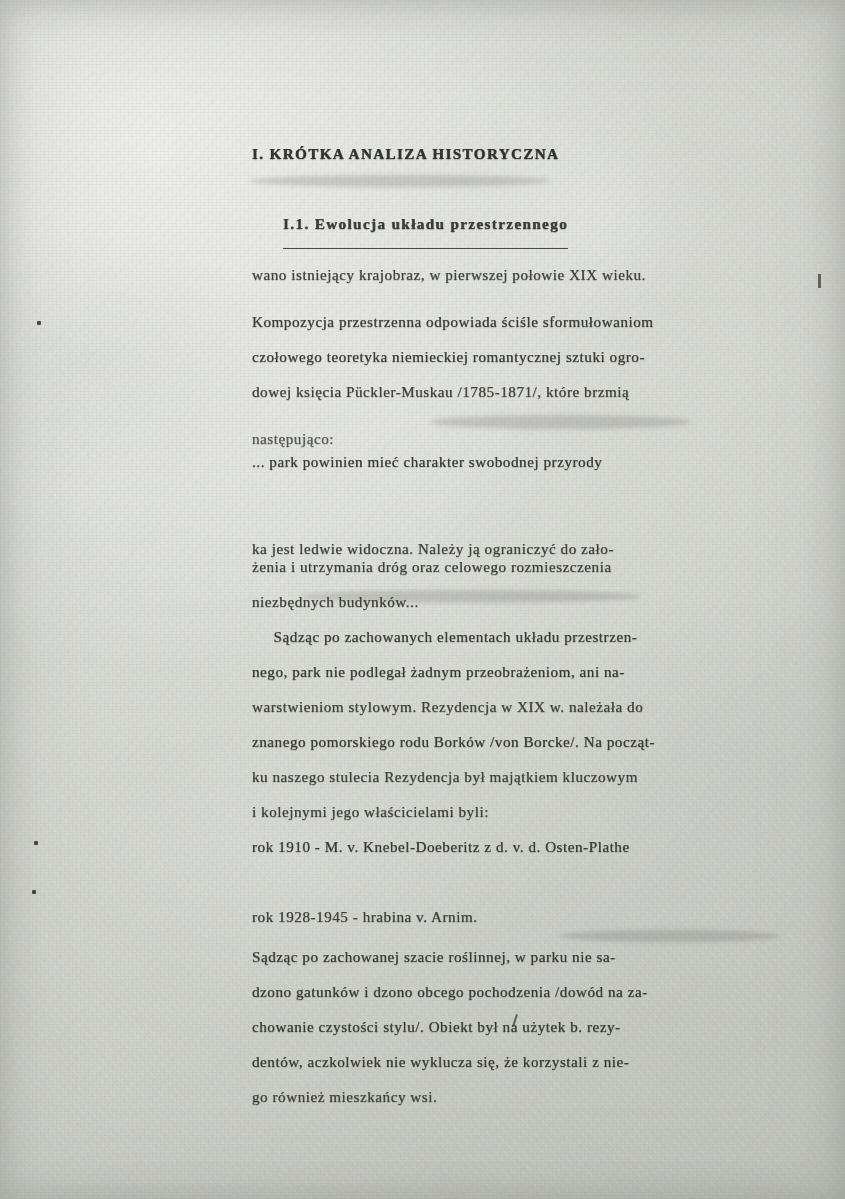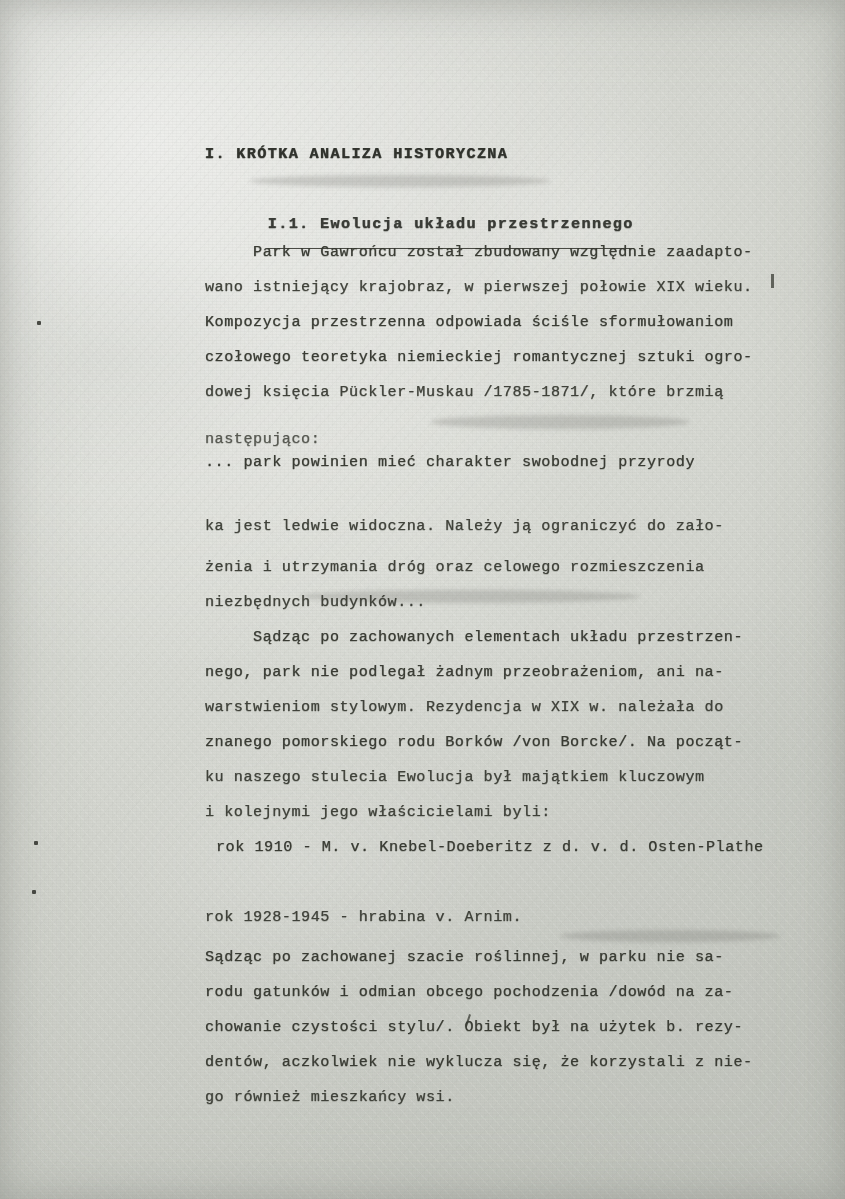--- a/index.html
+++ b/index.html
@@ -55,22 +55,23 @@
     inset: 0;
     pointer-events: none;
     box-shadow:
       inset 0 0 34px rgba(120,124,117,0.38),
       inset 0 0 90px rgba(140,144,137,0.22);
   }
 
   #text-layer {
     position: absolute;
     inset: 0;
-    font-family: Liberation Mono, monospace;
+    font-family: Liberation Serif, serif;
     color: #2d2f2c;
+    margin-left: 47px;
   }
 
   .line {
     position: absolute;
     white-space: pre;
     font-size: 15.1px;
     letter-spacing: 0.55px;
     line-height: 1;
     color: #35372f;
     text-shadow:
@@ -145,46 +146,45 @@
   <div class="smudge" style="left:560px; top:930px; width:220px; height:12px;"></div>
 
   <div id="text-layer">
 
     <div class="line heading" style="left:205px; top:147px;">I. KRÓTKA ANALIZA HISTORYCZNA</div>
 
     <div class="line heading" style="left:205px; top:202px;">
       <span class="underlined">I.1. Ewolucja układu przestrzennego</span>
     </div>
 
-    <div class="line strong" style="left:205px; top:245px;">     Park w Gawrońcu został zbudowany względnie zaadapto-</div>
-    <div class="line" style="left:205px; top:280px;">wano istniejący krajobraz, w pierwszej połowie XIX wieku.</div>
+    <div class="line" style="left:205px; top:268px;">wano istniejący krajobraz, w pierwszej połowie XIX wieku.</div>
     <div class="line strong" style="left:205px; top:315px;">Kompozycja przestrzenna odpowiada ściśle sformułowaniom</div>
     <div class="line strong" style="left:205px; top:350px;">czołowego teoretyka niemieckiej romantycznej sztuki ogro-</div>
     <div class="line" style="left:205px; top:385px;">dowej księcia Pückler-Muskau /1785-1871/, które brzmią</div>
     <div class="line faint" style="left:205px; top:432px;text-align:center;">następująco:</div>
 
     <div class="overstrike" style="left:771px; top:274px; width:3px; height:14px;"></div>
 
     <div class="line strong" style="left:205px; top:455px;">... park powinien mieć charakter swobodnej przyrody</div>
-    <div class="line" style="left:205px; top:519px;">ka jest ledwie widoczna. Należy ją ograniczyć do zało-</div>
+    <div class="line" style="left:205px; top:542px;">ka jest ledwie widoczna. Należy ją ograniczyć do zało-</div>
     <div class="line" style="left:205px; top:560px;">żenia i utrzymania dróg oraz celowego rozmieszczenia</div>
     <div class="line" style="left:205px; top:595px;">niezbędnych budynków...</div>
 
     <div class="line strong" style="left:205px; top:630px;">     Sądząc po zachowanych elementach układu przestrzen-</div>
     <div class="line strong" style="left:205px; top:665px;">nego, park nie podlegał żadnym przeobrażeniom, ani na-</div>
     <div class="line" style="left:205px; top:700px;">warstwieniom stylowym. Rezydencja w XIX w. należała do</div>
     <div class="line strong" style="left:205px; top:735px;">znanego pomorskiego rodu Borków /von Borcke/. Na począt-</div>
-    <div class="line" style="left:205px; top:770px;">ku naszego stulecia Ewolucja był majątkiem kluczowym</div>
+    <div class="line" style="left:205px; top:770px;">ku naszego stulecia Rezydencja był majątkiem kluczowym</div>
     <div class="line" style="left:205px; top:805px;">i kolejnymi jego właścicielami byli:</div>
 
-    <div class="line strong" style="left:216px; top:840px;text-align:center;">rok 1910 - M. v. Knebel-Doeberitz z d. v. d. Osten-Plathe</div>
+    <div class="line strong" style="left:205px; top:840px;text-align:center;">rok 1910 - M. v. Knebel-Doeberitz z d. v. d. Osten-Plathe</div>
     <div class="line" style="left:205px; top:910px;">rok 1928-1945 - hrabina v. Arnim.</div>
 
     <div class="line strong" style="left:205px; top:950px;text-align:right;">Sądząc po zachowanej szacie roślinnej, w parku nie sa-</div>
-    <div class="line strong" style="left:205px; top:985px;">rodu gatunków i odmian obcego pochodzenia /dowód na za-</div>
+    <div class="line strong" style="left:205px; top:985px;">dzono gatunków i dzono obcego pochodzenia /dowód na za-</div>
     <div class="line strong" style="left:205px; top:1020px;">chowanie czystości stylu/. Obiekt był na użytek b. rezy-</div>
     <div class="line strong" style="left:205px; top:1055px;">dentów, aczkolwiek nie wyklucza się, że korzystali z nie-</div>
     <div class="line" style="left:205px; top:1090px;">go również mieszkańcy wsi.</div>
 
     <div class="overstrike" style="left:467px; top:1014px; width:2px; height:13px; transform:rotate(18deg);"></div>
 
   </div>
 
   <div id="vignette"></div>
 </div>

